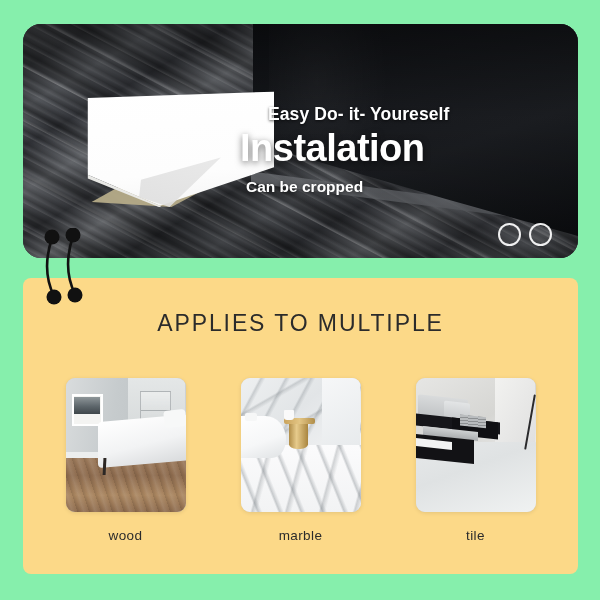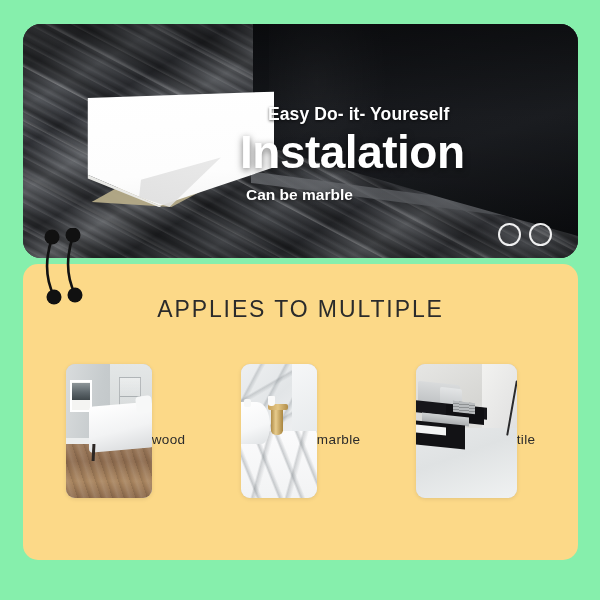--- a/index.html
+++ b/index.html
@@ -161,21 +161,21 @@
     color: #ffffff;
     font-size: 17.5px;
     font-weight: bold;
     letter-spacing: 0.1px;
     white-space: nowrap;
     text-shadow: 0 1px 3px rgba(0,0,0,0.65);
     margin-left: 28px;
   }
   .hero-title {
     color: #ffffff;
-    font-size: 46px;
+    font-size: 38px;
     font-weight: bold;
     line-height: 1.04;
     letter-spacing: -0.5px;
     margin-top: 4px;
     white-space: nowrap;
     text-shadow: 0 2px 7px rgba(0,0,0,0.55);
   }
   .hero-sub {
     color: #ffffff;
     font-size: 15.5px;
@@ -208,24 +208,24 @@
     top: 228px;
     width: 70px;
     height: 86px;
     pointer-events: none;
   }
 
   
   .yellow-card {
     position: absolute;
     left: 23px;
-    top: 264px;
+    top: 278px;
     width: 555px;
     height: 296px;
-    border-radius: 15px;
+    border-radius: 8px;
     background: #fcd988;
   }
 
   .applies-title {
     text-align: center;
     color: #2b2b2b;
     font-size: 23px;
     font-weight: normal;
     letter-spacing: 1.9px;
     margin-top: 32px;
@@ -243,20 +243,21 @@
     position: absolute;
     left: 0; right: 0;
     top: 100px;
     display: flex;
     justify-content: center;
     gap: 55px;
   }
   .thumb-col {
     width: 120px;
     display: flex;
+    flex-direction: column;
     align-items: center;
   }
   .thumb {
     width: 120px;
     height: 134px;
     border-radius: 9px;
     overflow: hidden;
     position: relative;
     background: #cfcfcf;
   }
@@ -371,21 +372,21 @@
     <div class="plank">
       <div class="plank-shadow"></div>
       <div class="plank-top"></div>
       <div class="plank-edge"></div>
       <div class="plank-fold"></div>
     </div>
 
     <div class="hero-text">
       <div class="hero-kicker">Easy Do- it- Youreself</div>
       <div class="hero-title">Instalation</div>
-      <div class="hero-sub">Can be marble</div>
+      <div class="hero-sub">Can be cropped</div>
     </div>
 
     <div class="dots">
       <div class="dot"></div>
       <div class="dot"></div>
     </div>
   </div>
 
   <div class="yellow-card">
 

